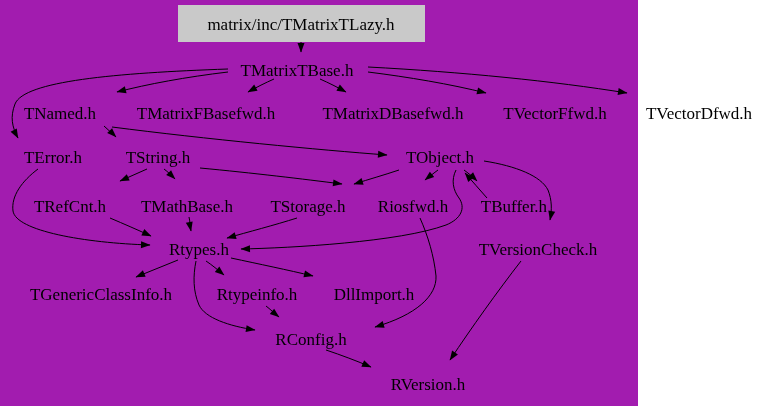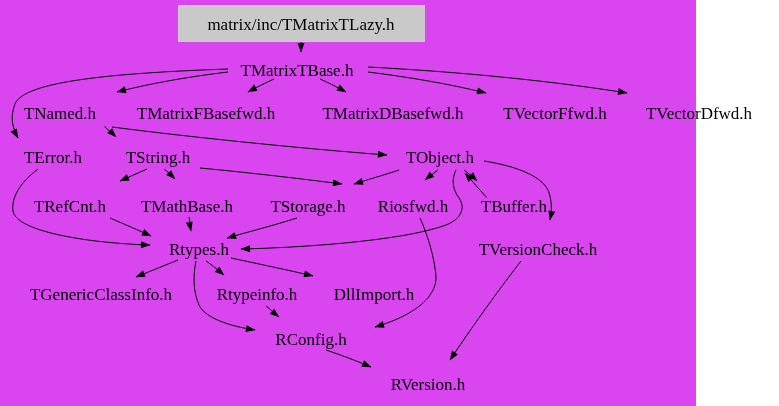--- a/index.html
+++ b/index.html
@@ -1,24 +1,24 @@
 <!DOCTYPE html>
 <html><head>
 <meta charset="utf-8">
 <style>
   html, body {
     margin: 0;
     padding: 0;
     background: #ffffff;
   }
   .graph-wrap {
-    width: 696px;
+    width: 638px;
     height: 406px;
     position: relative;
-    background: #d946ef;
+    background: #a21caf;
   }
   svg text {
     font-family: "Liberation Serif", "DejaVu Serif", serif;
     font-size: 17px;
     fill: #000000;
   }
   svg .edge {
     fill: none;
     stroke: #000000;
     stroke-width: 1;

